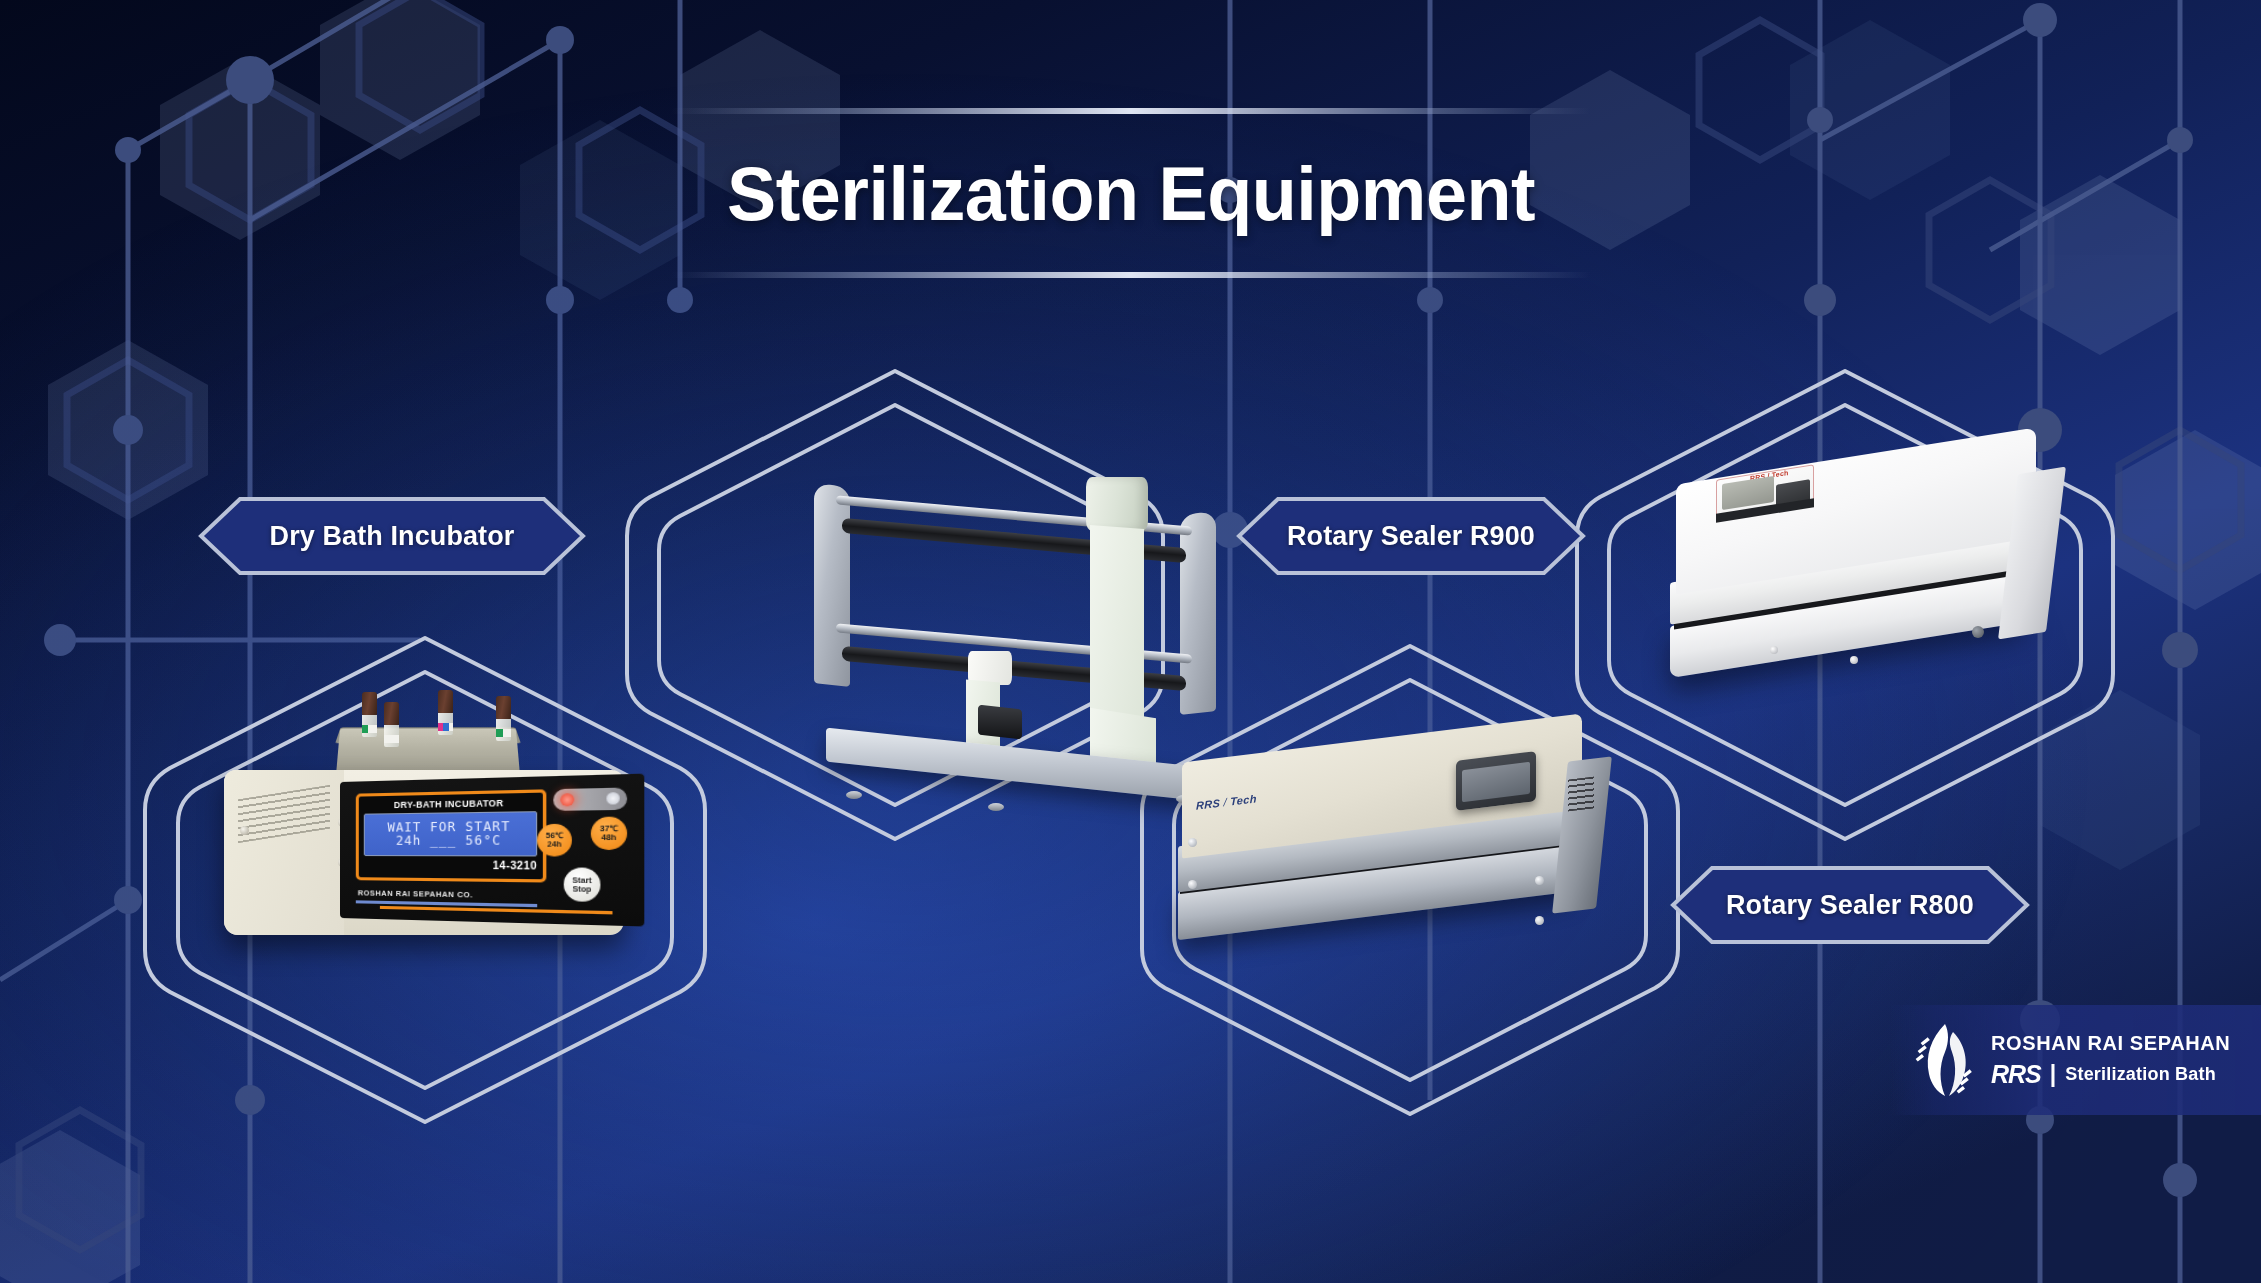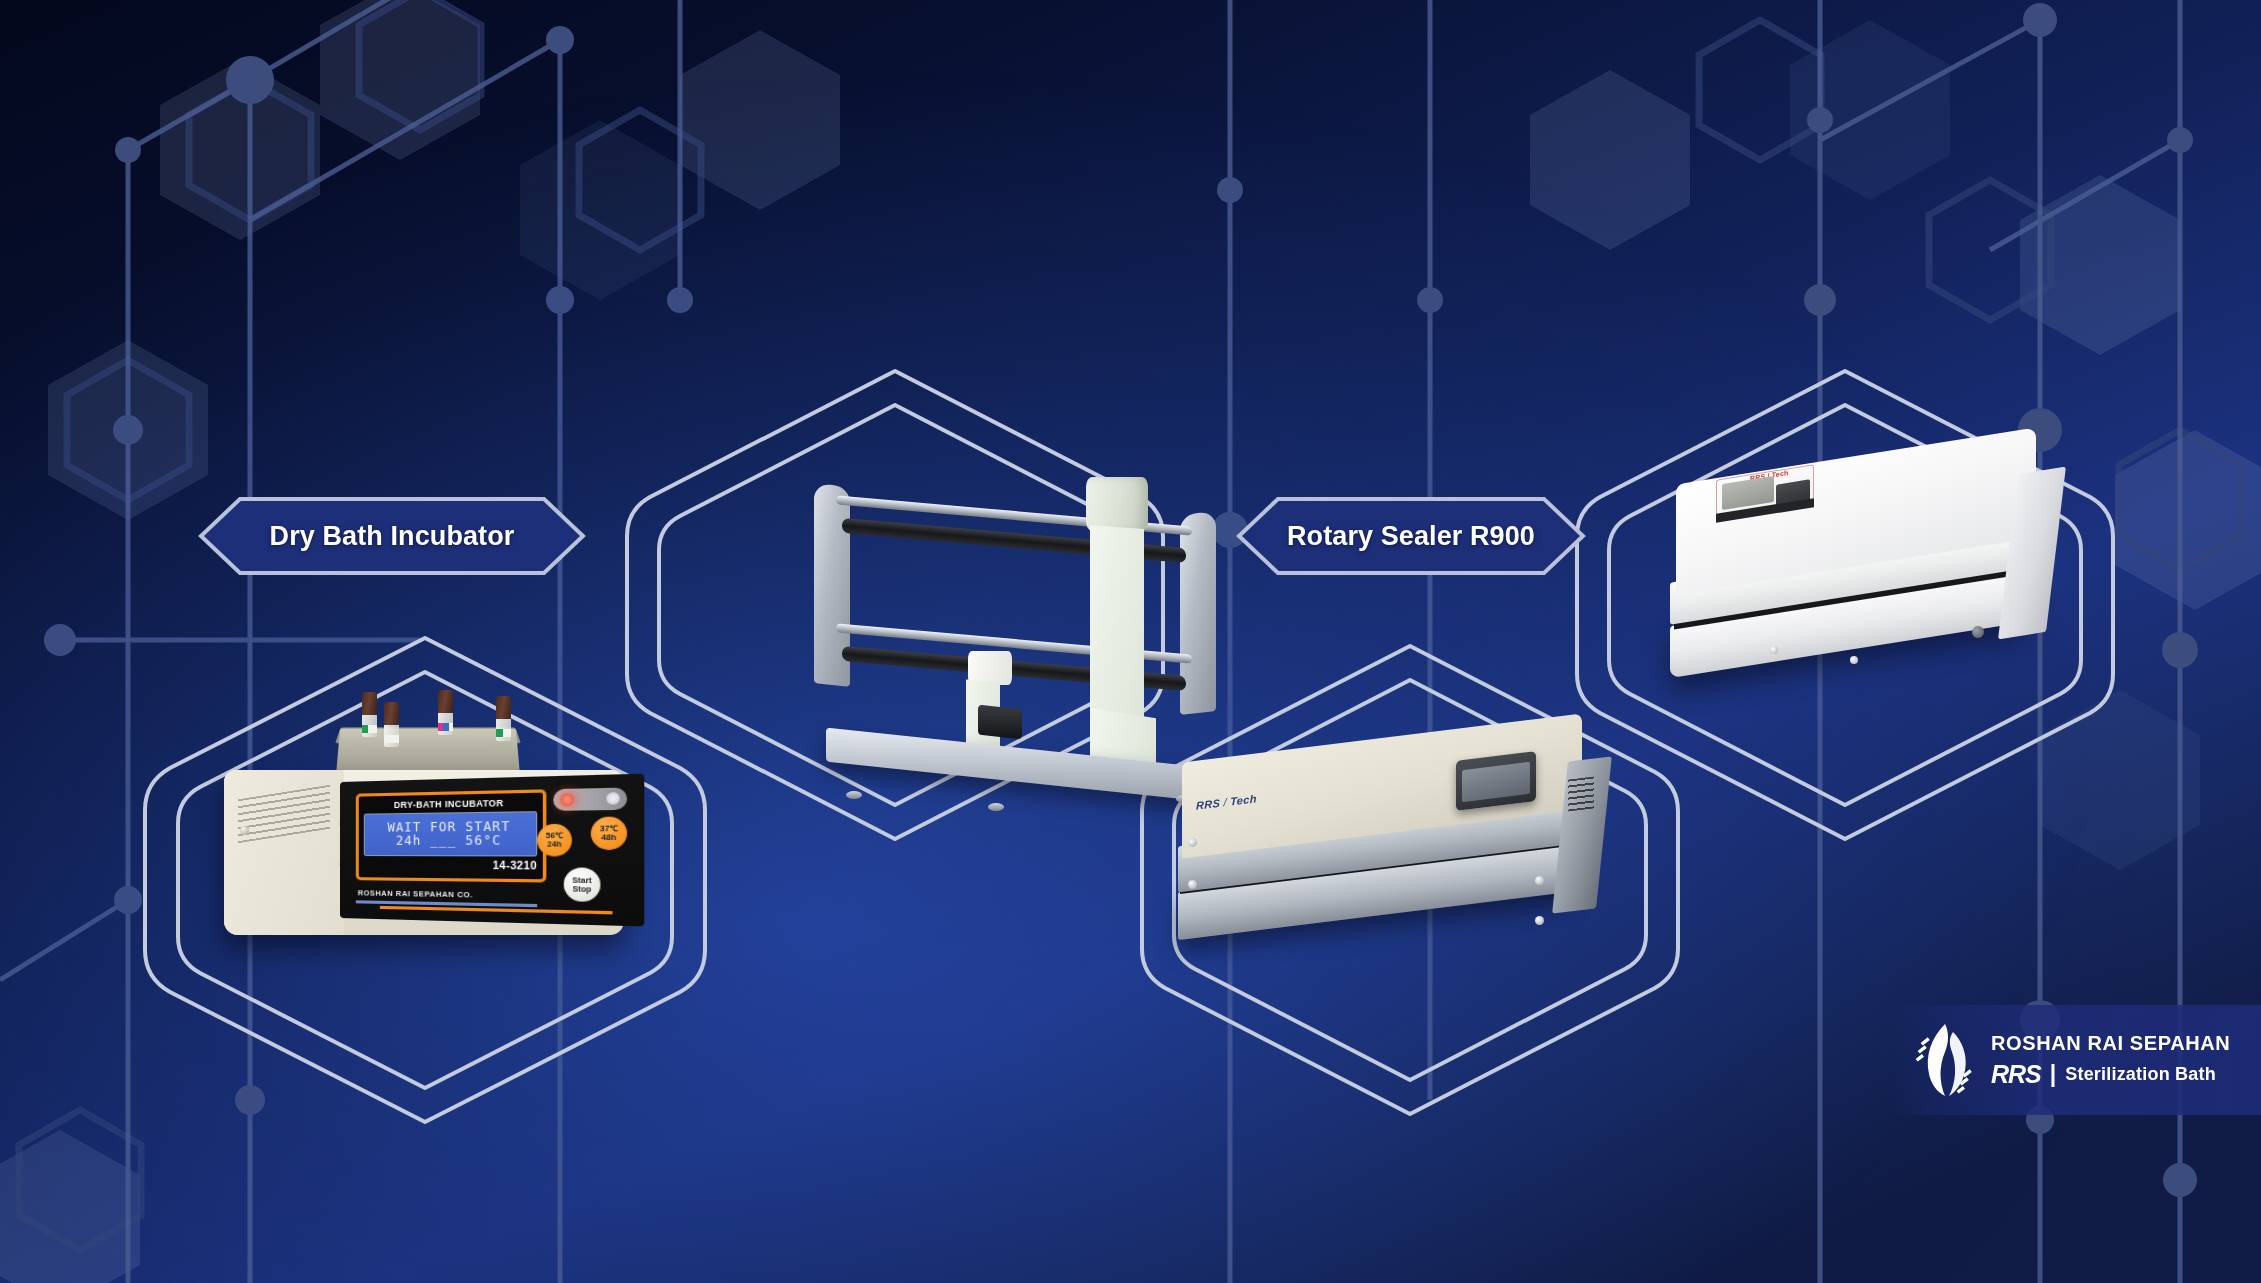--- a/index.html
+++ b/index.html
@@ -406,20 +406,25 @@
       <circle cx="2040" cy="1120" r="14"></circle>
       <circle cx="2180" cy="140" r="13"></circle>
       <circle cx="2180" cy="650" r="18"></circle>
       <circle cx="2180" cy="1180" r="17"></circle>
       <circle cx="250" cy="1100" r="15"></circle>
       <circle cx="128" cy="900" r="14"></circle>
       <circle cx="680" cy="300" r="13"></circle>
     </g>
   </svg>
 
+  <div class="title-block">
+    <div class="divider"></div>
+    <div class="title-text">Sterilization Equipment</div>
+    <div class="divider bottom"></div>
+  </div>
 
   <svg class="hexframe" style="left:120px; top:620px; width:610px; height:520px;" viewBox="0 0 610 520">
     <g fill="none" stroke="#c3cbde" stroke-width="4" stroke-linejoin="round">
       <path d="M305,18 L560,148 Q585,162 585,190 L585,330 Q585,358 560,372 L305,502 L50,372 Q25,358 25,330 L25,190 Q25,162 50,148 Z" transform="translate(0,0)"></path>
       <path d="M305,52 L530,167 Q552,179 552,203 L552,317 Q552,341 530,353 L305,468 L80,353 Q58,341 58,317 L58,203 Q58,179 80,167 Z"></path>
     </g>
   </svg>
 
   <svg class="hexframe" style="left:605px; top:355px; width:580px; height:500px;" viewBox="0 0 580 500">
     <g fill="none" stroke="#c3cbde" stroke-width="4" stroke-linejoin="round">
@@ -591,20 +596,26 @@
   </div>
 
 
   <div class="label-hex" style="left:1236px; top:496px; width:350px; height:80px;">
     <svg viewBox="0 0 350 80" preserveAspectRatio="none">
       <polygon points="42,3 308,3 347,40 308,77 42,77 3,40" fill="#1e2f7a" stroke="#b9c2d8" stroke-width="4"></polygon>
     </svg>
     <span>Rotary Sealer R900</span>
   </div>
 
+  <div class="label-hex" style="left:1670px; top:865px; width:360px; height:80px;">
+    <svg viewBox="0 0 360 80" preserveAspectRatio="none">
+      <polygon points="42,3 318,3 357,40 318,77 42,77 3,40" fill="#1e2f7a" stroke="#b9c2d8" stroke-width="4"></polygon>
+    </svg>
+    <span>Rotary Sealer R800</span>
+  </div>
 
   <div class="logo-box">
     <svg class="logo-mark" viewBox="0 0 62 76">
       <g fill="#ffffff">
         <path d="M30,2 C16,16 10,34 14,52 C16,62 22,70 30,74 C24,60 24,44 30,30 C34,20 34,10 30,2 Z"></path>
         <path d="M38,10 C50,22 54,40 48,56 C45,64 40,70 34,74 C41,60 42,44 37,30 C34,22 34,16 38,10 Z" opacity="0.95"></path>
         <path d="M22,22 C16,32 14,44 18,54 C20,58 23,62 26,64 C21,54 21,40 25,30 Z" opacity="0.9"></path>
       </g>
       <g fill="#ffffff">
         <rect x="6" y="18" width="9" height="3.4" transform="rotate(-38 10 20)"></rect>

